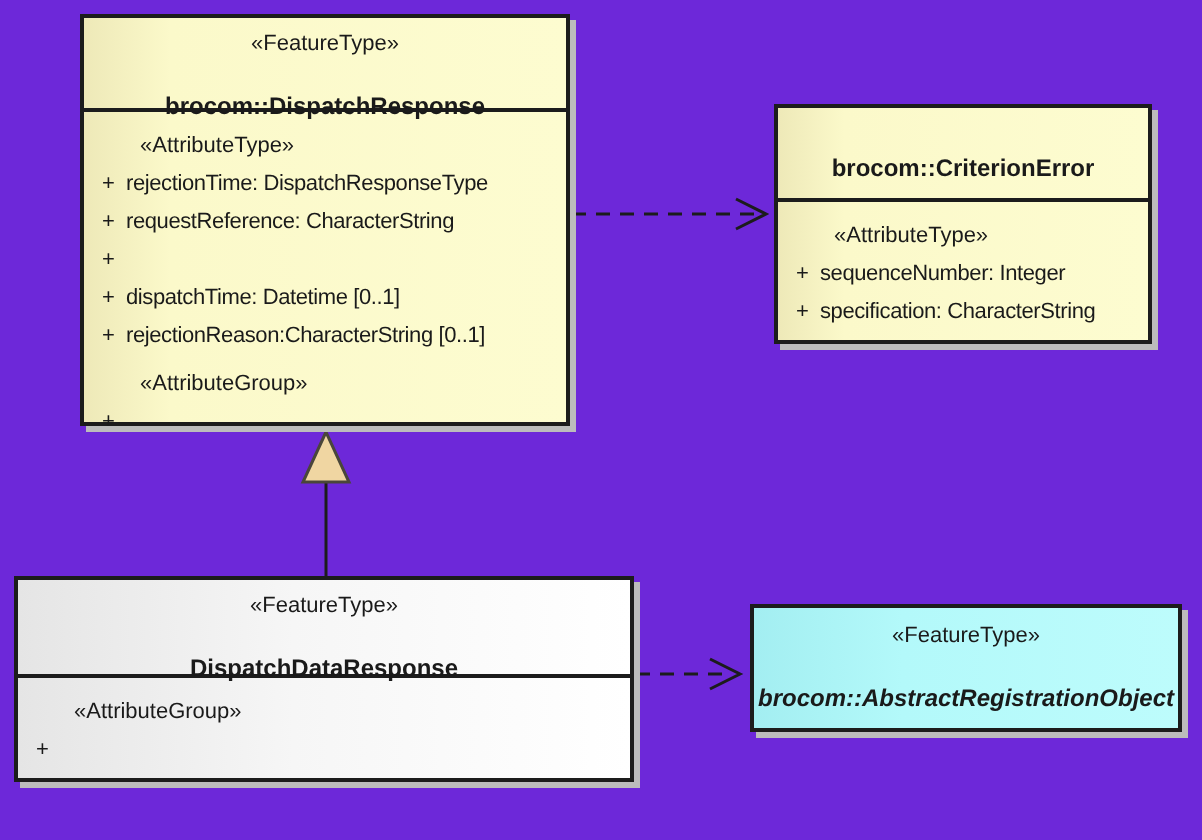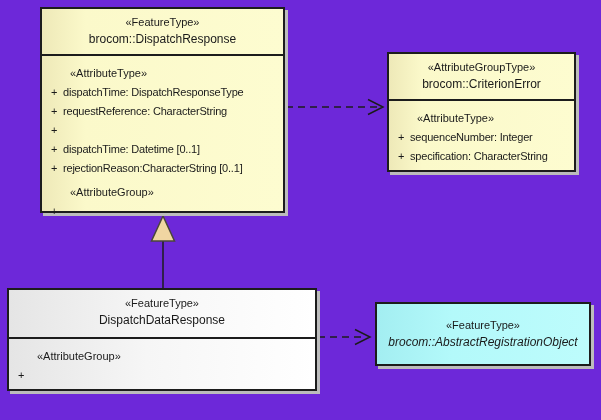--- a/index.html
+++ b/index.html
@@ -16,21 +16,21 @@
     position:absolute;
     border:2px solid #1c1c1c;
     box-shadow:3px 3px 0 #bcbcbc;
   }
   .fill-yellow { background:linear-gradient(to right,#eee9b8 0%, #fbf9ca 18%, #fdfcd0 100%); }
   .fill-gray   { background:linear-gradient(to right,#e5e5e5 0%, #f6f6f6 45%, #ffffff 100%); }
   .fill-cyan   { background:linear-gradient(to right,#a3eef1 0%, #b3f9fa 35%, #bdfcfc 100%); }
 
   .hdr { text-align:center; padding-top:6px; }
   .stereo { font-size:11px; line-height:14px; }
-  .cname  { font-size:12px; line-height:16px; font-weight:normal; margin-top:2px; }
+  .cname  { font-size:12px; line-height:16px; font-weight:bold; margin-top:16px; }
   .cname.italic { font-style:italic; }
 
   .body { border-top:2px solid #1c1c1c; padding-top:8px; }
   .sec-h { font-size:11px; height:19px; line-height:19px; padding-left:28px; }
   .sec.second { margin-top:5px; }
   .row { display:flex; font-size:11px; height:19px; line-height:19px; white-space:nowrap; }
   .vis { flex:none; width:21px; padding-left:9px; }
   .txt { letter-spacing:-0.2px; }
 
   
@@ -67,21 +67,21 @@
   <div class="uml-class fill-yellow" style="left:40px; top:7px; width:245px; height:206px;">
     <div class="hdr h45">
       <div class="stereo">«FeatureType»</div>
       <div class="cname">brocom::DispatchResponse</div>
     </div>
     <div class="body">
       <div class="sec">
         <div class="sec-h">«AttributeType»</div>
         <div class="row">
           <span class="vis">+</span>
-          <span class="txt">dispatchTime: DispatchResponseType</span>
+          <span class="txt">rejectionTime: DispatchResponseType</span>
         </div>
         <div class="row">
           <span class="vis">+</span>
           <span class="txt">requestReference: CharacterString</span>
         </div>
         <div class="row">
           <span class="vis">+</span>
         </div>
         <div class="row">
           <span class="vis">+</span>
@@ -96,21 +96,20 @@
         <div class="sec-h">«AttributeGroup»</div>
         <div class="row">
           <span class="vis">+</span>
         </div>
       </div>
     </div>
   </div>
 
   <div class="uml-class fill-yellow" style="left:387px; top:52px; width:189px; height:120px;">
     <div class="hdr h45">
-      <div class="stereo">«AttributeGroupType»</div>
       <div class="cname">brocom::CriterionError</div>
     </div>
     <div class="body">
       <div class="sec">
         <div class="sec-h">«AttributeType»</div>
         <div class="row">
           <span class="vis">+</span>
           <span class="txt">sequenceNumber: Integer</span>
         </div>
         <div class="row">

